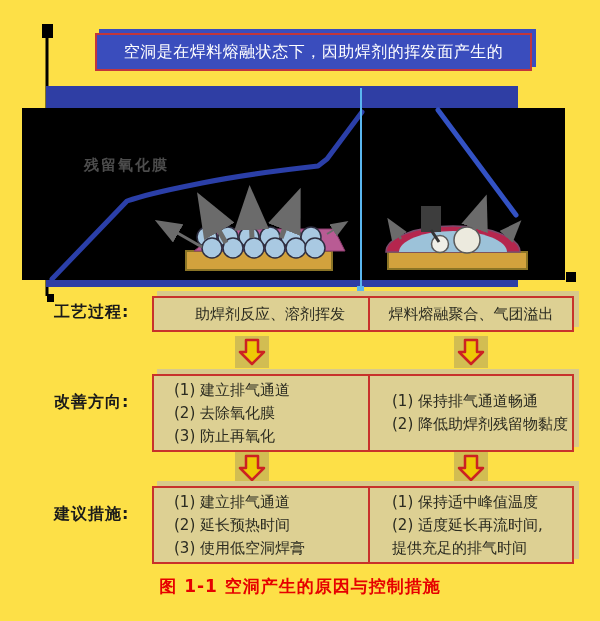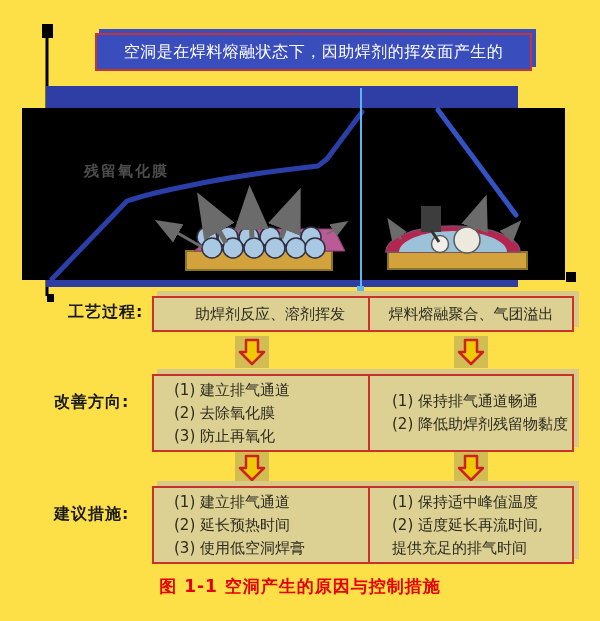--- a/index.html
+++ b/index.html
@@ -11,21 +11,21 @@
   
   .title-box{
     left:95px;top:33px;width:433px;height:34px;
     background:#3a4dbd;border:2px solid #c2363b;
     box-shadow:4px -4px 0 0 #3a4dbd;
     color:#ffffff;font-size:16px;letter-spacing:.5px;
     display:flex;align-items:center;justify-content:center;white-space:nowrap;
   }
   
   .residue{
-    left:84px;top:162px;color:#4c4c4c;font-size:15px;font-weight:bold;letter-spacing:2px;
+    left:84px;top:156px;color:#4c4c4c;font-size:15px;font-weight:bold;letter-spacing:2px;
   }
   
   .rowlabel{
     left:54px;color:#1a1a1a;font-size:16px;font-weight:bold;letter-spacing:1px;white-space:nowrap;
   }
   .fbox{
     background:#ddd093;border:2px solid #c8322b;
     box-shadow:5px -5px 0 0 #d8c98b;
     color:#2b2b20;font-size:15px;line-height:23px;
     display:flex;flex-direction:column;justify-content:center;
@@ -131,21 +131,21 @@
       </g>
     </g>
   </svg>
 
   <div class="abs title-box">
     <span>空洞是在焊料熔融状态下，因助焊剂的挥发面产生的</span>
   </div>
 
   <div class="abs residue">残留氧化膜</div>
 
-  <div class="abs rowlabel" style="top:302px;margin-left:14px;">工艺过程:</div>
+  <div class="abs rowlabel" style="top:302px;">工艺过程:</div>
   <div class="abs rowlabel" style="top:392px;">改善方向:</div>
   <div class="abs rowlabel" style="top:504px;">建议措施:</div>
 
   <div class="abs fbox center colL r1">
     <div>助焊剂反应、溶剂挥发</div>
   </div>
   <div class="abs fbox center colR r1">
     <div>焊料熔融聚合、气团溢出</div>
   </div>
 

